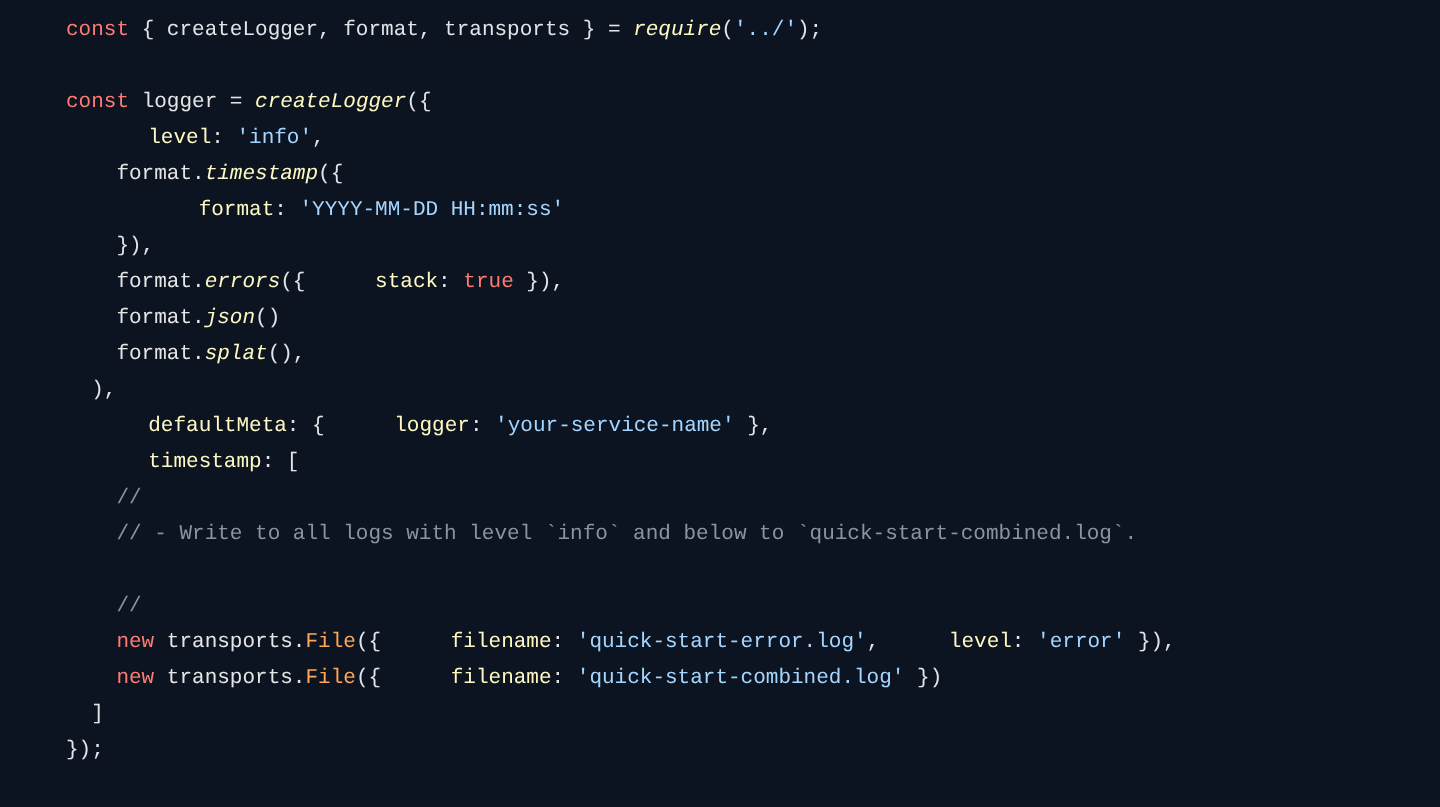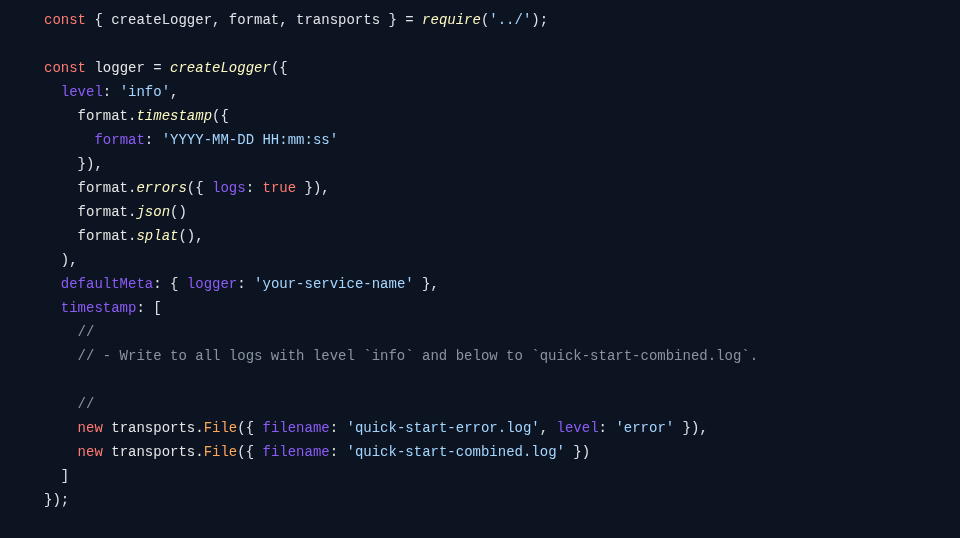--- a/index.html
+++ b/index.html
@@ -10,39 +10,39 @@
     line-height: 24px;
     color: #e1e4e8;
     width: 960px;
     height: 538px;
     overflow: hidden;
     padding: 8px 0 0 44px;
   }
   .line { white-space: pre; }
   .kw     { color: #ff7b72; }   
   .var    { color: #e5e5e5; margin-top: 18px; }   
-  .prop   { color: #8b5cf6; }   
+  .prop   { color: #fef9c3; margin-left: 38px; }   
   .fn     { color: #fef9c3; font-style: italic; }   
   .str    { color: #a5d6ff; }   
   .pun    { color: #e1e4e8; }   
   .cmt    { color: #8b949e; }   
   .cls    { color: #ffa657; }   
 </style>
 </head>
 <body>
 
 <div>
 <div class="line"><span class="kw">const</span><span class="pun"> { createLogger, format, transports } </span><span class="pun">= </span><span class="fn">require</span><span class="pun">(</span><span class="str">'../'</span><span class="pun">);</span></div>
 <div class="line">&nbsp;</div>
 <div class="line"><span class="kw">const</span><span> </span><span class="var">logger</span><span class="pun"> = </span><span class="fn">createLogger</span><span class="pun">({</span></div>
 <div class="line"><span>  </span><span class="prop">level</span><span class="pun">: </span><span class="str">'info'</span><span class="pun">,</span></div>
 <div class="line"><span>    </span><span class="var">format.</span><span class="fn">timestamp</span><span class="pun">({</span></div>
 <div class="line"><span>      </span><span class="prop">format</span><span class="pun">: </span><span class="str">'YYYY-MM-DD HH:mm:ss'</span></div>
 <div class="line"><span>    </span><span class="pun">}),</span></div>
-<div class="line"><span>    </span><span class="var">format.</span><span class="fn">errors</span><span class="pun">({ </span><span class="prop">logs</span><span class="pun">: </span><span class="kw">true</span><span class="pun"> }),</span></div>
+<div class="line"><span>    </span><span class="var">format.</span><span class="fn">errors</span><span class="pun">({ </span><span class="prop">stack</span><span class="pun">: </span><span class="kw">true</span><span class="pun"> }),</span></div>
 <div class="line"><span>    </span><span class="var">format.</span><span class="fn">json</span><span class="pun">()</span></div>
 <div class="line"><span>    </span><span class="var">format.</span><span class="fn">splat</span><span class="pun">(),</span></div>
 <div class="line"><span>  </span><span class="pun">),</span></div>
 <div class="line"><span>  </span><span class="prop">defaultMeta</span><span class="pun">: { </span><span class="prop">logger</span><span class="pun">: </span><span class="str">'your-service-name'</span><span class="pun"> },</span></div>
 <div class="line"><span>  </span><span class="prop">timestamp</span><span class="pun">: [</span></div>
 <div class="line"><span>    </span><span class="cmt">//</span></div>
 <div class="line"><span>    </span><span class="cmt">// - Write to all logs with level `info` and below to `quick-start-combined.log`.</span></div>
 <div class="line"><span>    </span></div>
 <div class="line"><span>    </span><span class="cmt">//</span></div>
 <div class="line"><span>    </span><span class="kw">new</span><span> </span><span class="var">transports.</span><span class="cls">File</span><span class="pun">({ </span><span class="prop">filename</span><span class="pun">: </span><span class="str">'quick-start-error.log'</span><span class="pun">, </span><span class="prop">level</span><span class="pun">: </span><span class="str">'error'</span><span class="pun"> }),</span></div>

